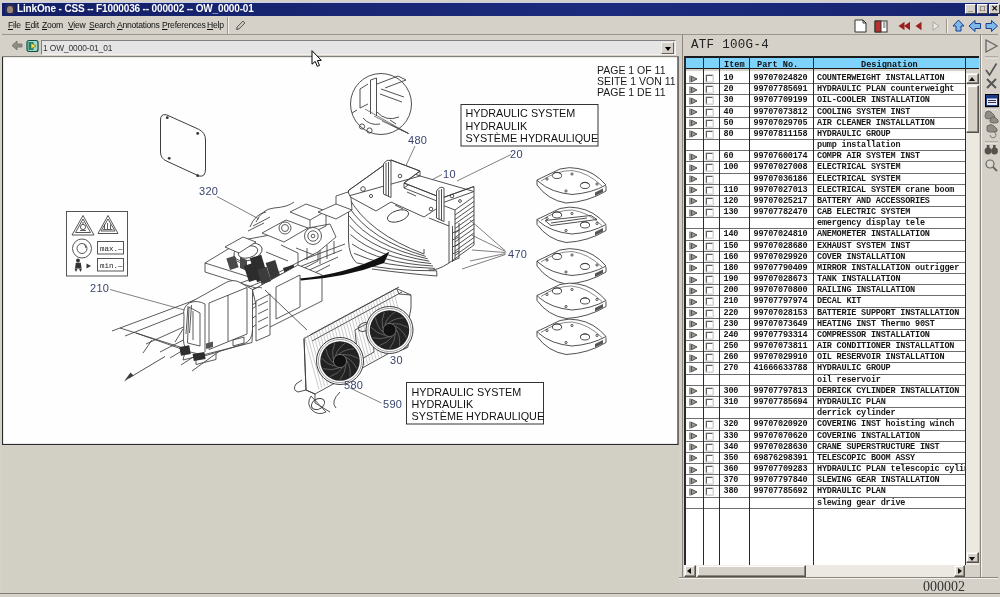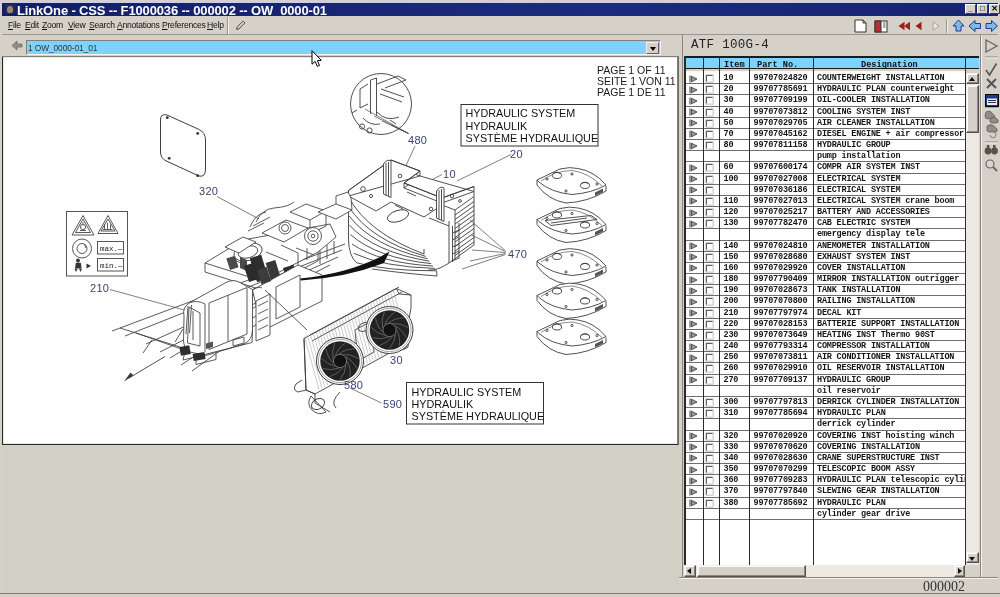--- a/index.html
+++ b/index.html
@@ -1,29 +1,29 @@
 <!DOCTYPE html>
 <html><head><meta charset="utf-8"><style>
 *{margin:0;padding:0;box-sizing:border-box}
 html,body{width:1000px;height:597px;overflow:hidden}
 body{position:relative;background:#d5d1c8;font-family:"Liberation Sans",sans-serif}
 .abs{position:absolute}
 
 #titlebar{left:2px;top:2px;width:996px;height:14px;background:linear-gradient(90deg,#131f66,#1c2b7d 60%,#16246f);border-top:1px solid #c6d0ee}
 #title-ico{left:5px;top:4px;width:10px;height:10px;background:#2a2a52;border-radius:2px;overflow:hidden}
 #title-ico i{position:absolute;left:2px;top:2px;width:6px;height:7px;background:#9b8676;border-radius:50% 50% 40% 40%}
-#title-txt{left:17px;top:3px;font-size:13px;font-weight:bold;color:#fff;letter-spacing:-0.15px;white-space:nowrap}
+#title-txt{left:17px;top:3px;font-size:10px;font-weight:bold;color:#fff;letter-spacing:-0.15px;white-space:nowrap}
 .wbtn{top:4px;width:11px;height:10px;background:#d5d1c8;border:1px solid;border-color:#fff #404040 #404040 #fff;font-size:8px;line-height:7px;text-align:center;color:#000;font-weight:bold}
 
 #menubar{left:2px;top:16px;width:996px;height:19px;background:#d5d1c8;border-bottom:1px solid #9a968e}
 .mi{position:absolute;top:4px;font-size:8.6px;letter-spacing:-0.25px;color:#111}
 .mi u{text-decoration:underline}
 
 #navrow{left:2px;top:36px;width:677px;height:21px;background:#d5d1c8;border-bottom:1px solid #828078}
-#combo{position:absolute;left:24px;top:4px;width:635px;height:14.5px;background:#7dd3fc;border:1px solid;border-color:#808080 #f4f2ee #f4f2ee #808080}
+#combo{position:absolute;left:39px;top:4px;width:635px;height:14.5px;background:#e5e5e5;border:1px solid;border-color:#808080 #f4f2ee #f4f2ee #808080}
 #combo span{position:absolute;left:1px;top:2px;font-size:8.4px;letter-spacing:-0.1px;color:#333}
 #combo .drop{position:absolute;right:1px;top:1px;width:13px;height:11.5px;background:#d5d1c8;border:1px solid;border-color:#f4f2ee #606060 #606060 #f4f2ee}
 #combo .drop:after{content:"";position:absolute;left:3px;top:4px;border:3.5px solid transparent;border-top:4px solid #000}
 
 #rpanel{left:679px;top:35px;width:321px;height:555px;background:#d5d1c8}
 #rpanel-edge{left:682px;top:35px;width:1px;height:542px;background:#8a867e}
 #atf{left:691px;top:38px;font-family:"Liberation Mono",monospace;font-size:12.5px;letter-spacing:0.3px;color:#222}
 #thead{left:684px;top:56px;width:295px;height:12.5px;background:#7dd3fc;border-top:2px solid #1a1a1a;border-bottom:1.5px solid #1a1a1a;font-family:"Liberation Mono",monospace;font-weight:bold;font-size:8.6px;color:#111}
 #thead span{position:absolute;top:1.5px}
 #tgap{left:684px;top:70.5px;width:281px;height:2.5px;background:#fbfbf9}
@@ -210,32 +210,20 @@
       <div class="c4">AIR CLEANER INSTALLATION</div>
     </div>
 <div class="tr">
       <div class="c0">
         <svg width="9" height="8" viewBox="0 0 9 8" style="display:block">
           <path d="M1 0.5 L1 7.5" stroke="#333" stroke-width="1" fill="none"></path>
           <path d="M2.5 1.2 L8 4 L2.5 6.8 Z" fill="#9a9a8e" stroke="#333" stroke-width="0.8"></path>
         </svg>
       </div>
       <div class="c1"><span class="cb"></span></div>
-      <div class="c2">70</div>
-      <div class="c3">99707045162</div>
-      <div class="c4">DIESEL ENGINE + air compressor</div>
-    </div>
-<div class="tr">
-      <div class="c0">
-        <svg width="9" height="8" viewBox="0 0 9 8" style="display:block">
-          <path d="M1 0.5 L1 7.5" stroke="#333" stroke-width="1" fill="none"></path>
-          <path d="M2.5 1.2 L8 4 L2.5 6.8 Z" fill="#9a9a8e" stroke="#333" stroke-width="0.8"></path>
-        </svg>
-      </div>
-      <div class="c1"><span class="cb"></span></div>
       <div class="c2">80</div>
       <div class="c3">99707811158</div>
       <div class="c4">HYDRAULIC GROUP</div>
     </div>
 <div class="tr">
       <div class="c0"></div>
       <div class="c1"></div>
       <div class="c2"></div>
       <div class="c3"></div>
       <div class="c4">pump installation</div>
@@ -465,21 +453,21 @@
     </div>
 <div class="tr">
       <div class="c0">
         <svg width="9" height="8" viewBox="0 0 9 8" style="display:block">
           <path d="M1 0.5 L1 7.5" stroke="#333" stroke-width="1" fill="none"></path>
           <path d="M2.5 1.2 L8 4 L2.5 6.8 Z" fill="#9a9a8e" stroke="#333" stroke-width="0.8"></path>
         </svg>
       </div>
       <div class="c1"><span class="cb"></span></div>
       <div class="c2">270</div>
-      <div class="c3">99707709137</div>
+      <div class="c3">41666633788</div>
       <div class="c4">HYDRAULIC GROUP</div>
     </div>
 <div class="tr">
       <div class="c0"></div>
       <div class="c1"></div>
       <div class="c2"></div>
       <div class="c3"></div>
       <div class="c4">oil reservoir</div>
     </div>
 <div class="tr">
@@ -551,21 +539,21 @@
     </div>
 <div class="tr">
       <div class="c0">
         <svg width="9" height="8" viewBox="0 0 9 8" style="display:block">
           <path d="M1 0.5 L1 7.5" stroke="#333" stroke-width="1" fill="none"></path>
           <path d="M2.5 1.2 L8 4 L2.5 6.8 Z" fill="#9a9a8e" stroke="#333" stroke-width="0.8"></path>
         </svg>
       </div>
       <div class="c1"><span class="cb"></span></div>
       <div class="c2">350</div>
-      <div class="c3">99707070299</div>
+      <div class="c3">69876298391</div>
       <div class="c4">TELESCOPIC BOOM ASSY</div>
     </div>
 <div class="tr">
       <div class="c0">
         <svg width="9" height="8" viewBox="0 0 9 8" style="display:block">
           <path d="M1 0.5 L1 7.5" stroke="#333" stroke-width="1" fill="none"></path>
           <path d="M2.5 1.2 L8 4 L2.5 6.8 Z" fill="#9a9a8e" stroke="#333" stroke-width="0.8"></path>
         </svg>
       </div>
       <div class="c1"><span class="cb"></span></div>
@@ -595,21 +583,21 @@
       <div class="c1"><span class="cb"></span></div>
       <div class="c2">380</div>
       <div class="c3">99707785692</div>
       <div class="c4">HYDRAULIC PLAN</div>
     </div>
 <div class="tr">
       <div class="c0"></div>
       <div class="c1"></div>
       <div class="c2"></div>
       <div class="c3"></div>
-      <div class="c4">cylinder gear drive</div>
+      <div class="c4">slewing gear drive</div>
     </div>
 </div>
 
 <div class="abs vline" style="left:684px;width:1.5px"></div>
 <div class="abs vline" style="left:702.5px"></div>
 <div class="abs vline" style="left:719px"></div>
 <div class="abs vline" style="left:748.5px"></div>
 <div class="abs vline" style="left:812.5px"></div>
 <div class="abs vline" style="left:964.5px"></div>
 

